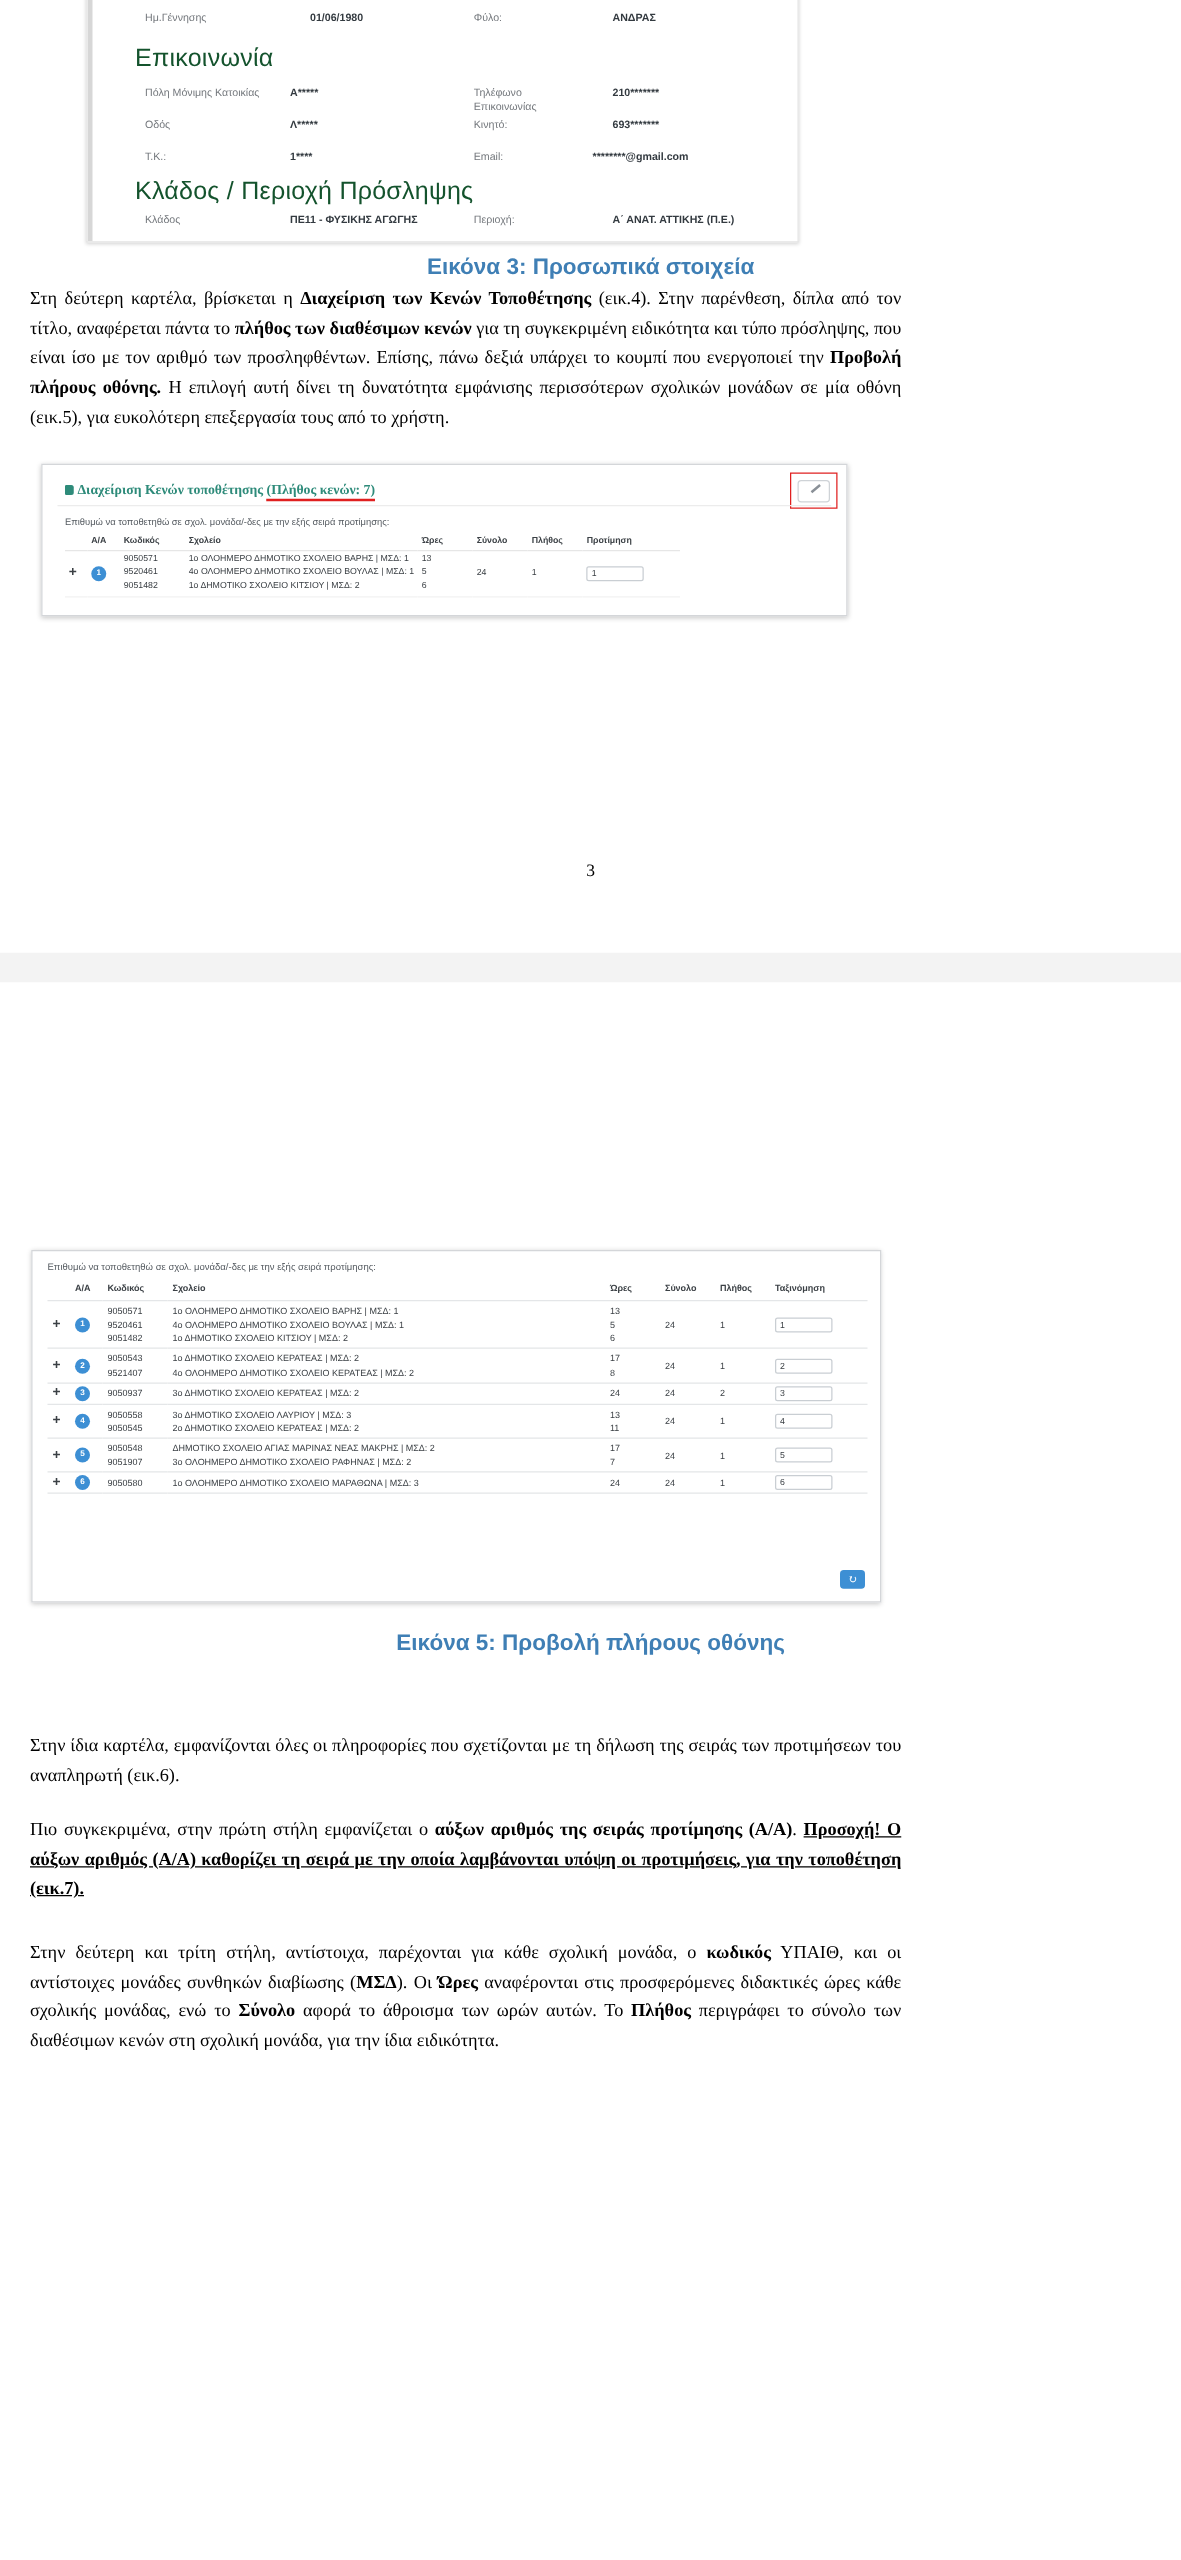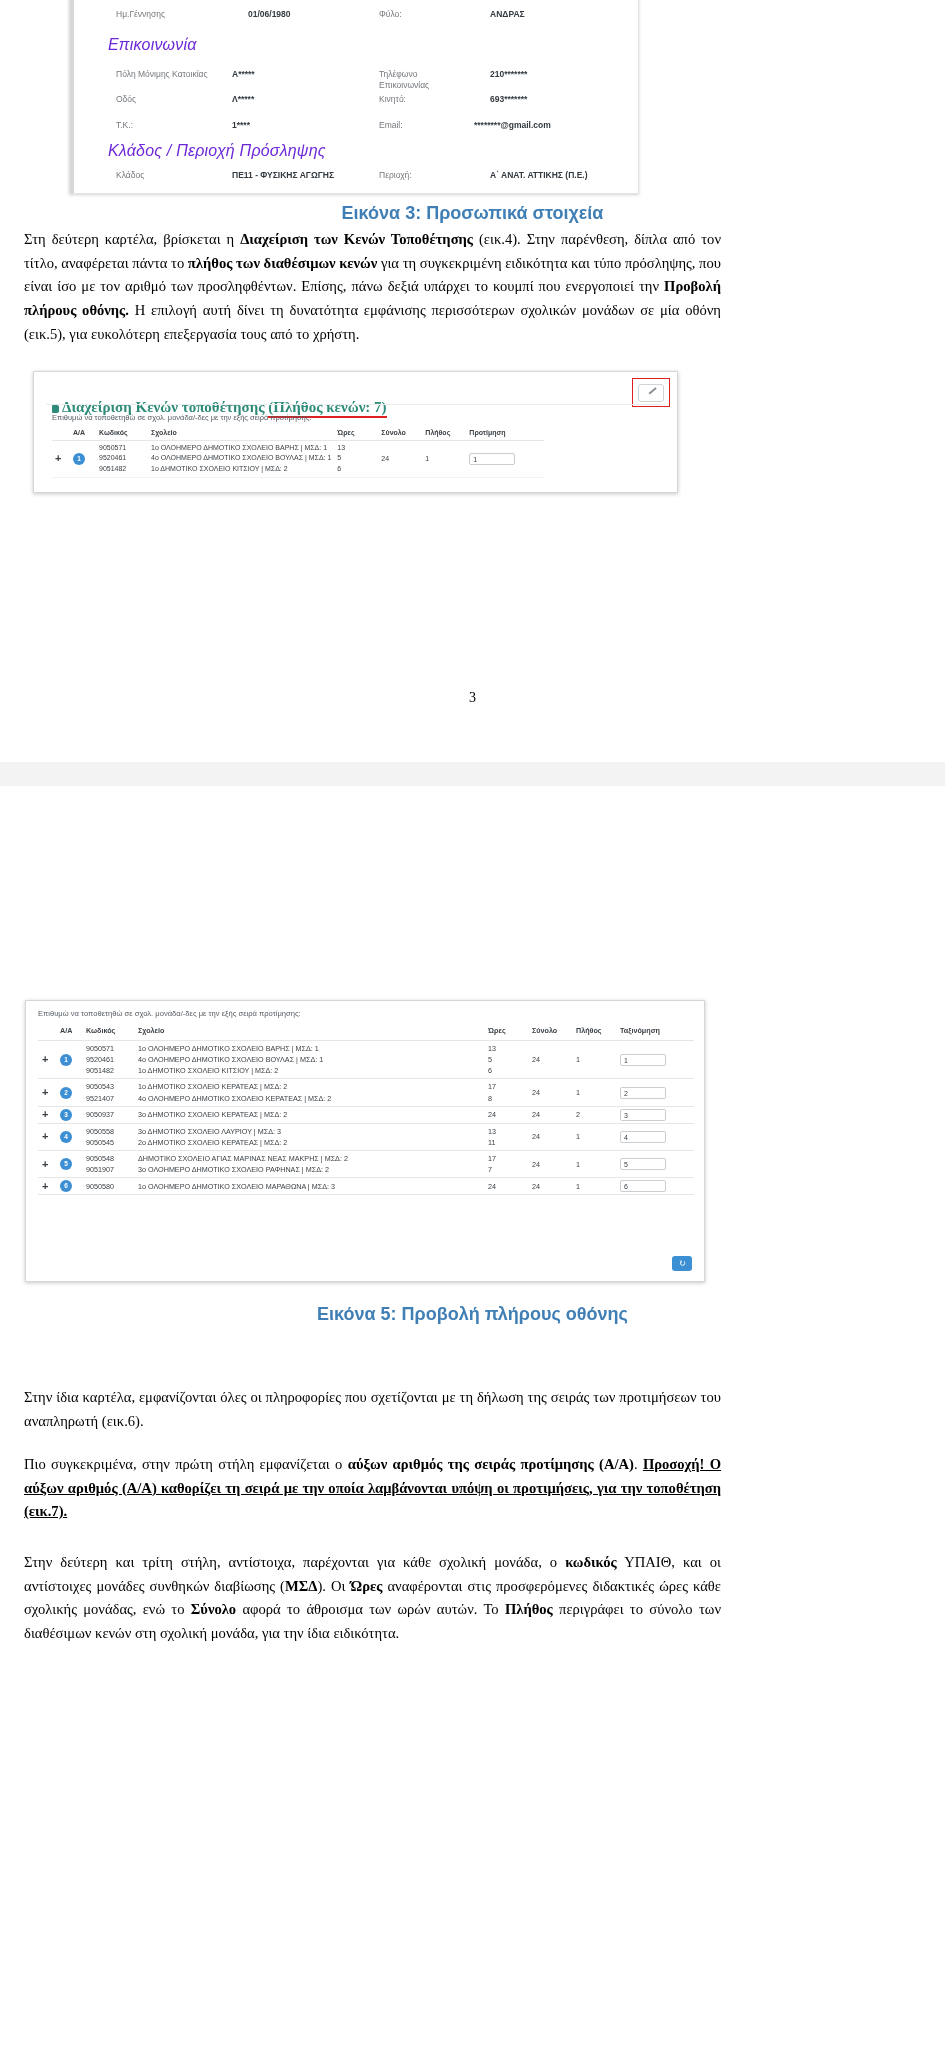--- a/index.html
+++ b/index.html
@@ -32,21 +32,21 @@
   .fig3-inner { position:relative; width:100%; height:100%; padding:0 22px; }
   .shot-leftbar {
     position:absolute; left:0; top:0; bottom:0; width:4px; background:#d7d7d7;
   }
   .f3row { position:absolute; font-family:"Liberation Sans","DejaVu Sans",sans-serif; }
   .f3lbl { font-size:8.5px; color:#74787d; }
   .f3val { font-size:8.5px; color:#333a40; font-weight:bold; }
   .f3head {
     position:absolute;
     font-family:"Liberation Sans","DejaVu Sans",sans-serif;
-    font-size:16px; color:#6d28d9; font-weight:normal; letter-spacing:.2px;font-style:italic;
+    font-size:20px; color:#14532d; font-weight:normal; letter-spacing:.2px;
   }
 
   
   .caption {
     text-align:center;
     color:#3f7fb5;
     font-family:"Liberation Sans","DejaVu Sans",sans-serif;
     font-weight:bold;
     font-size:18px;
   }
@@ -67,23 +67,23 @@
   .fig4-shot {
     position:absolute;
     left:33px; top:371px;
     width:645px; height:122px;
     background:#ffffff;
     border:1px solid #d4d6d9;
     box-shadow:0 1px 4px rgba(0,0,0,.22);
     overflow:hidden;
   }
   .f4-title {
-    position:absolute; left:18px; top:27px;
+    position:absolute; left:18px; top:14px;
     font-family:"Liberation Serif","DejaVu Serif",serif;
-    font-size:15px; font-weight:bold; color:#2e8b7a;text-align:right;
+    font-size:11px; font-weight:bold; color:#2e8b7a;text-align:right;
   }
   .f4-title .redu { border-bottom:2px solid #e02020; padding-bottom:1px; }
   .book-icon { display:inline-block; width:7px; height:8px; background:#2e8b7a; margin-right:3px; vertical-align:-1px; border-radius:1px 2px 2px 1px;}
   .f4-sep { position:absolute; left:12px; right:12px; top:32px; height:1px; background:#ececec; }
   .f4-sub {
     position:absolute; left:18px; top:41px;
     font-family:"Liberation Sans","DejaVu Sans",sans-serif;
     font-size:7.5px; color:#555b61;
   }
   .edit-btn {

